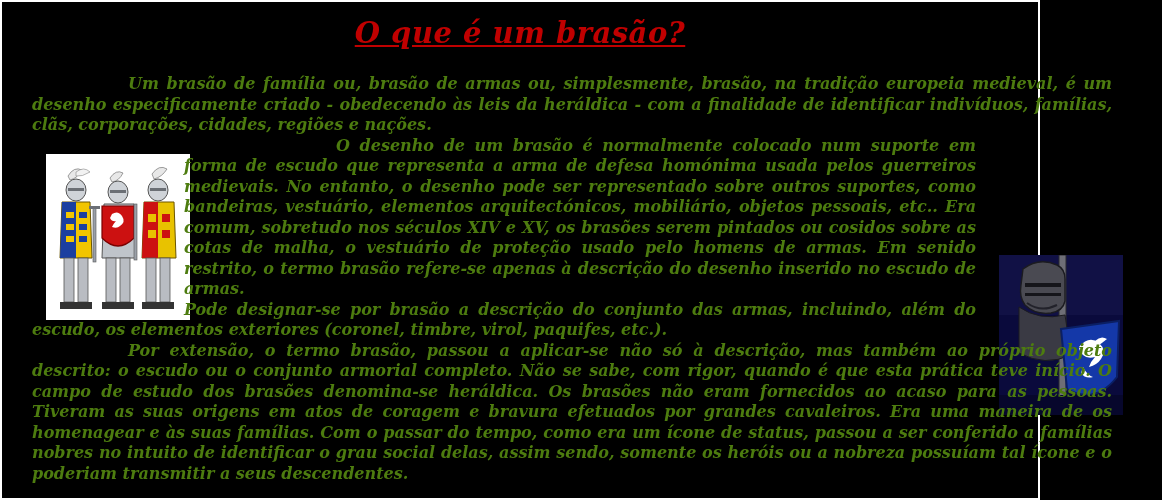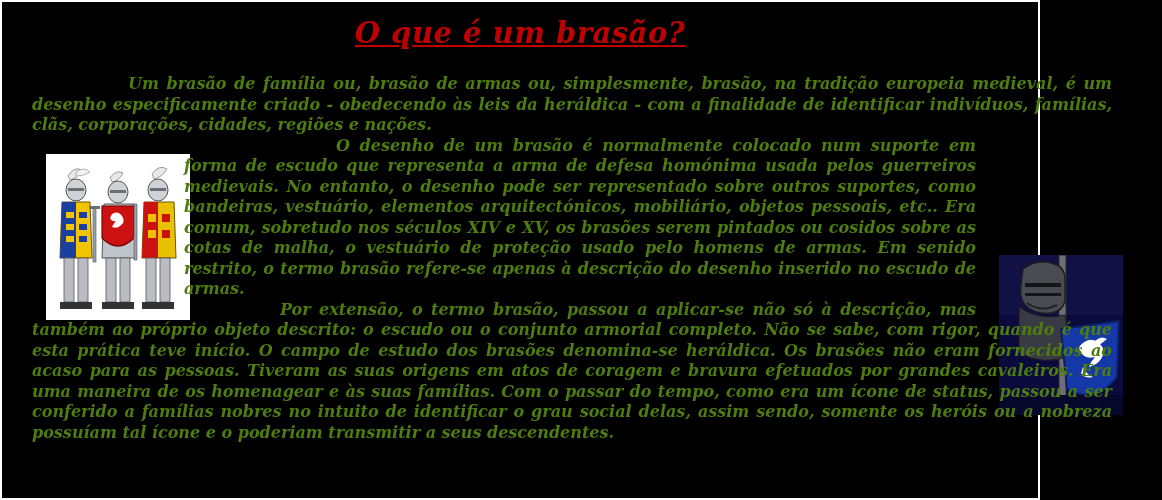--- a/index.html
+++ b/index.html
@@ -178,16 +178,17 @@
 
       <rect x="0" y="140" width="124" height="20" fill="#07072c"></rect>
     </svg>
   </div>
 
   <div class="body-text">
     <p class="indent-1">Um brasão de família ou, brasão de armas ou, simplesmente, brasão, na tradição europeia medieval, é um desenho especificamente criado - obedecendo às leis da heráldica - com a finalidade de identificar indivíduos, famílias, clãs, corporações, cidades, regiões e nações.</p>
     <div class="float-left"></div>
     <div class="float-right"></div>
     <p class="indent-2">O desenho de um brasão é normalmente colocado num suporte em forma de escudo que representa a arma de defesa homónima usada pelos guerreiros medievais. No entanto, o desenho pode ser representado sobre outros suportes, como bandeiras,  vestuário, elementos arquitectónicos, mobiliário, objetos pessoais, etc.. Era comum, sobretudo nos séculos XIV e XV, os brasões serem pintados ou cosidos sobre as cotas de malha, o vestuário de proteção usado pelo homens de armas. Em senido restrito, o termo brasão refere-se apenas à descrição do desenho inserido no escudo de armas.</p>
+    <p>Pode designar-se por brasão a descrição do conjunto das armas,  incluindo, além do escudo, os elementos exteriores (coronel, timbre, virol, paquifes, etc.).</p>
     <p class="indent-1">Por extensão, o termo brasão, passou a aplicar-se não só à descrição, mas também ao próprio objeto descrito: o escudo ou o conjunto armorial completo. Não se sabe, com rigor, quando é que esta prática teve início. O campo de estudo dos brasões denomina-se heráldica. Os brasões não eram fornecidos ao acaso para as pessoas. Tiveram as suas origens em atos de coragem e bravura efetuados por grandes cavaleiros. Era uma maneira de os homenagear e às suas famílias. Com o passar do tempo, como era um ícone de status, passou a ser conferido a famílias nobres no intuito de identificar o grau social delas, assim sendo, somente os heróis ou a nobreza possuíam tal ícone e o poderiam transmitir a seus descendentes.</p>
   </div>
 
 </div>
 
 </body></html>

